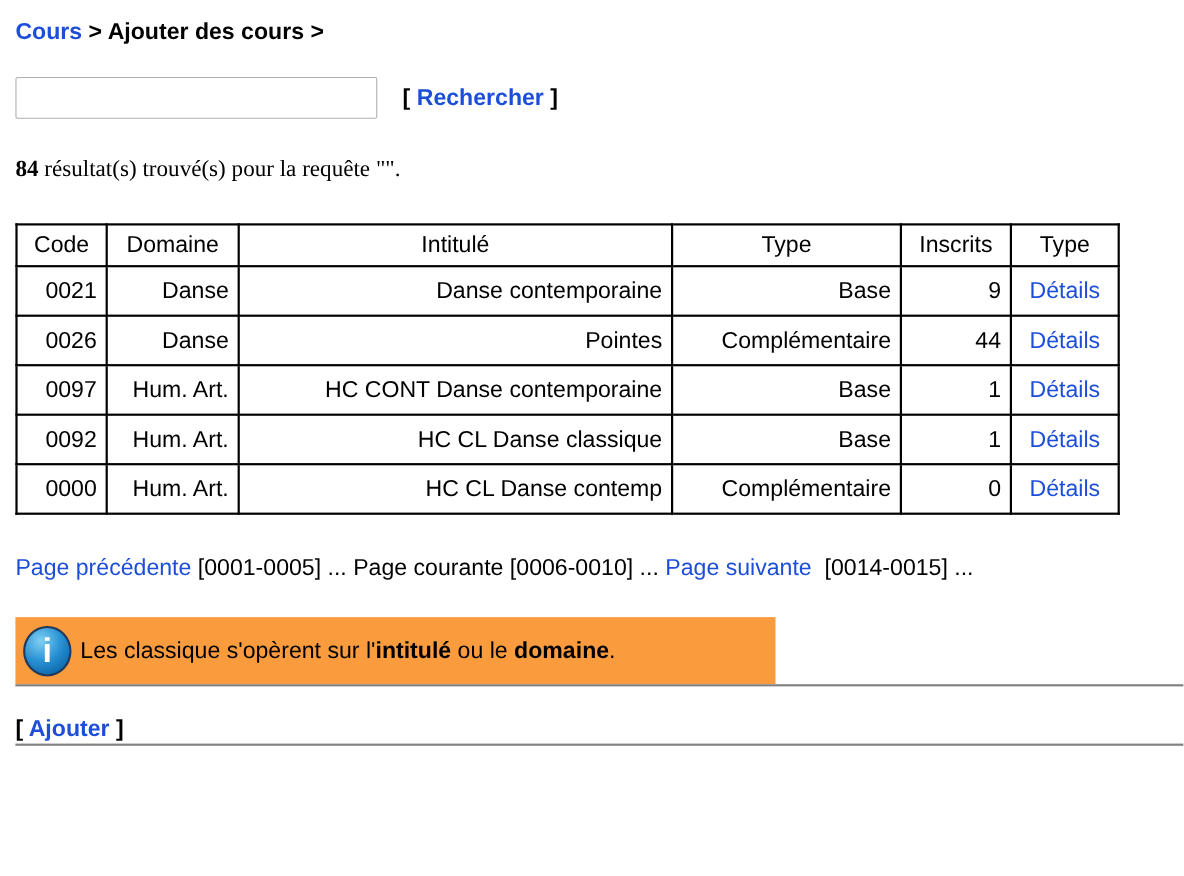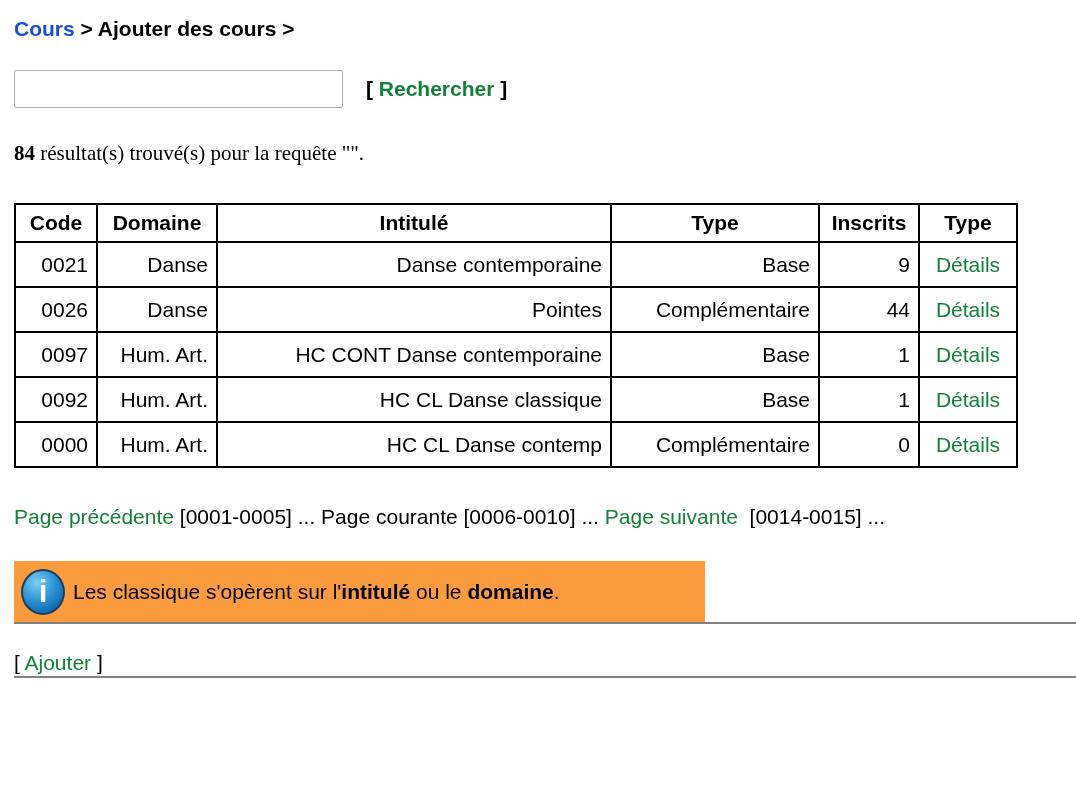--- a/index.html
+++ b/index.html
@@ -4,21 +4,21 @@
 <style>
   * { box-sizing: border-box; }
   html, body { margin: 0; padding: 0; background: #ffffff; }
   body {
     width: 1076px; height: 796px; overflow: hidden;
     font-family: "Liberation Sans", sans-serif;
     font-size: 21px; color: #000000;
   }
   .page { padding: 16px 0 0 14px; }
 
-  a, .link { color: #15803d; text-decoration: none; cursor: pointer; text-align: center; }
+  a, .link { color: #1d4ed8; text-decoration: none; cursor: pointer; text-align: center; }
 
   
   .breadcrumb { font-weight: bold; line-height: 26px; }
   .breadcrumb .crumb-link { color: #1d4ed8; }
 
   
   .search-row { margin-top: 28px; display: flex; align-items: center; }
   .search-input {
     width: 329px; height: 38px;
     border: 1px solid #b0b0b0; border-radius: 2px;
@@ -37,21 +37,21 @@
     margin-top: 38px;
     border-collapse: collapse;
     table-layout: fixed;
     width: 1002px;
   }
   table.courses th, table.courses td {
     border: 2px solid #000000;
     padding: 6px 8px;
     overflow: hidden; white-space: nowrap;
   }
-  table.courses th { font-weight: bold; text-align: center; height: 24px; }
+  table.courses th { font-weight: normal; text-align: center; height: 24px; }
   table.courses td { height: 45px; }
   td.c-code { text-align: right; padding-right: 6px; }
   td.c-dom, td.c-int, td.c-type { text-align: right; }
   td.c-ins { text-align: right; padding-right: 6px; }
   td.c-edit { text-align: center; }
 
   
   .pagination { margin-top: 37px; line-height: 24px; white-space: pre-wrap; }
 
   
@@ -74,21 +74,21 @@
   }
   .info-text { margin-left: 8px; }
 
   
   hr.rule {
     border: none; border-top: 2px solid #828282;
     margin: 0; margin-left: 14px; height: 0;
   }
   .rule-top { margin-top: 81px; }
   .rule-bottom { margin-top: 27px; }
-  .footer-action { margin: 27px 0 1px 14px; font-weight: normal; white-space: pre; }
+  .footer-action { margin: 27px 0 1px 14px; font-weight: bold; white-space: pre; }
 </style>
 </head>
 <body>
 
 <div class="page">
 
   <div class="breadcrumb">
     <span class="crumb-link">Cours</span><span> &gt; </span><span>Ajouter des cours</span><span> &gt;</span>
   </div>
 

